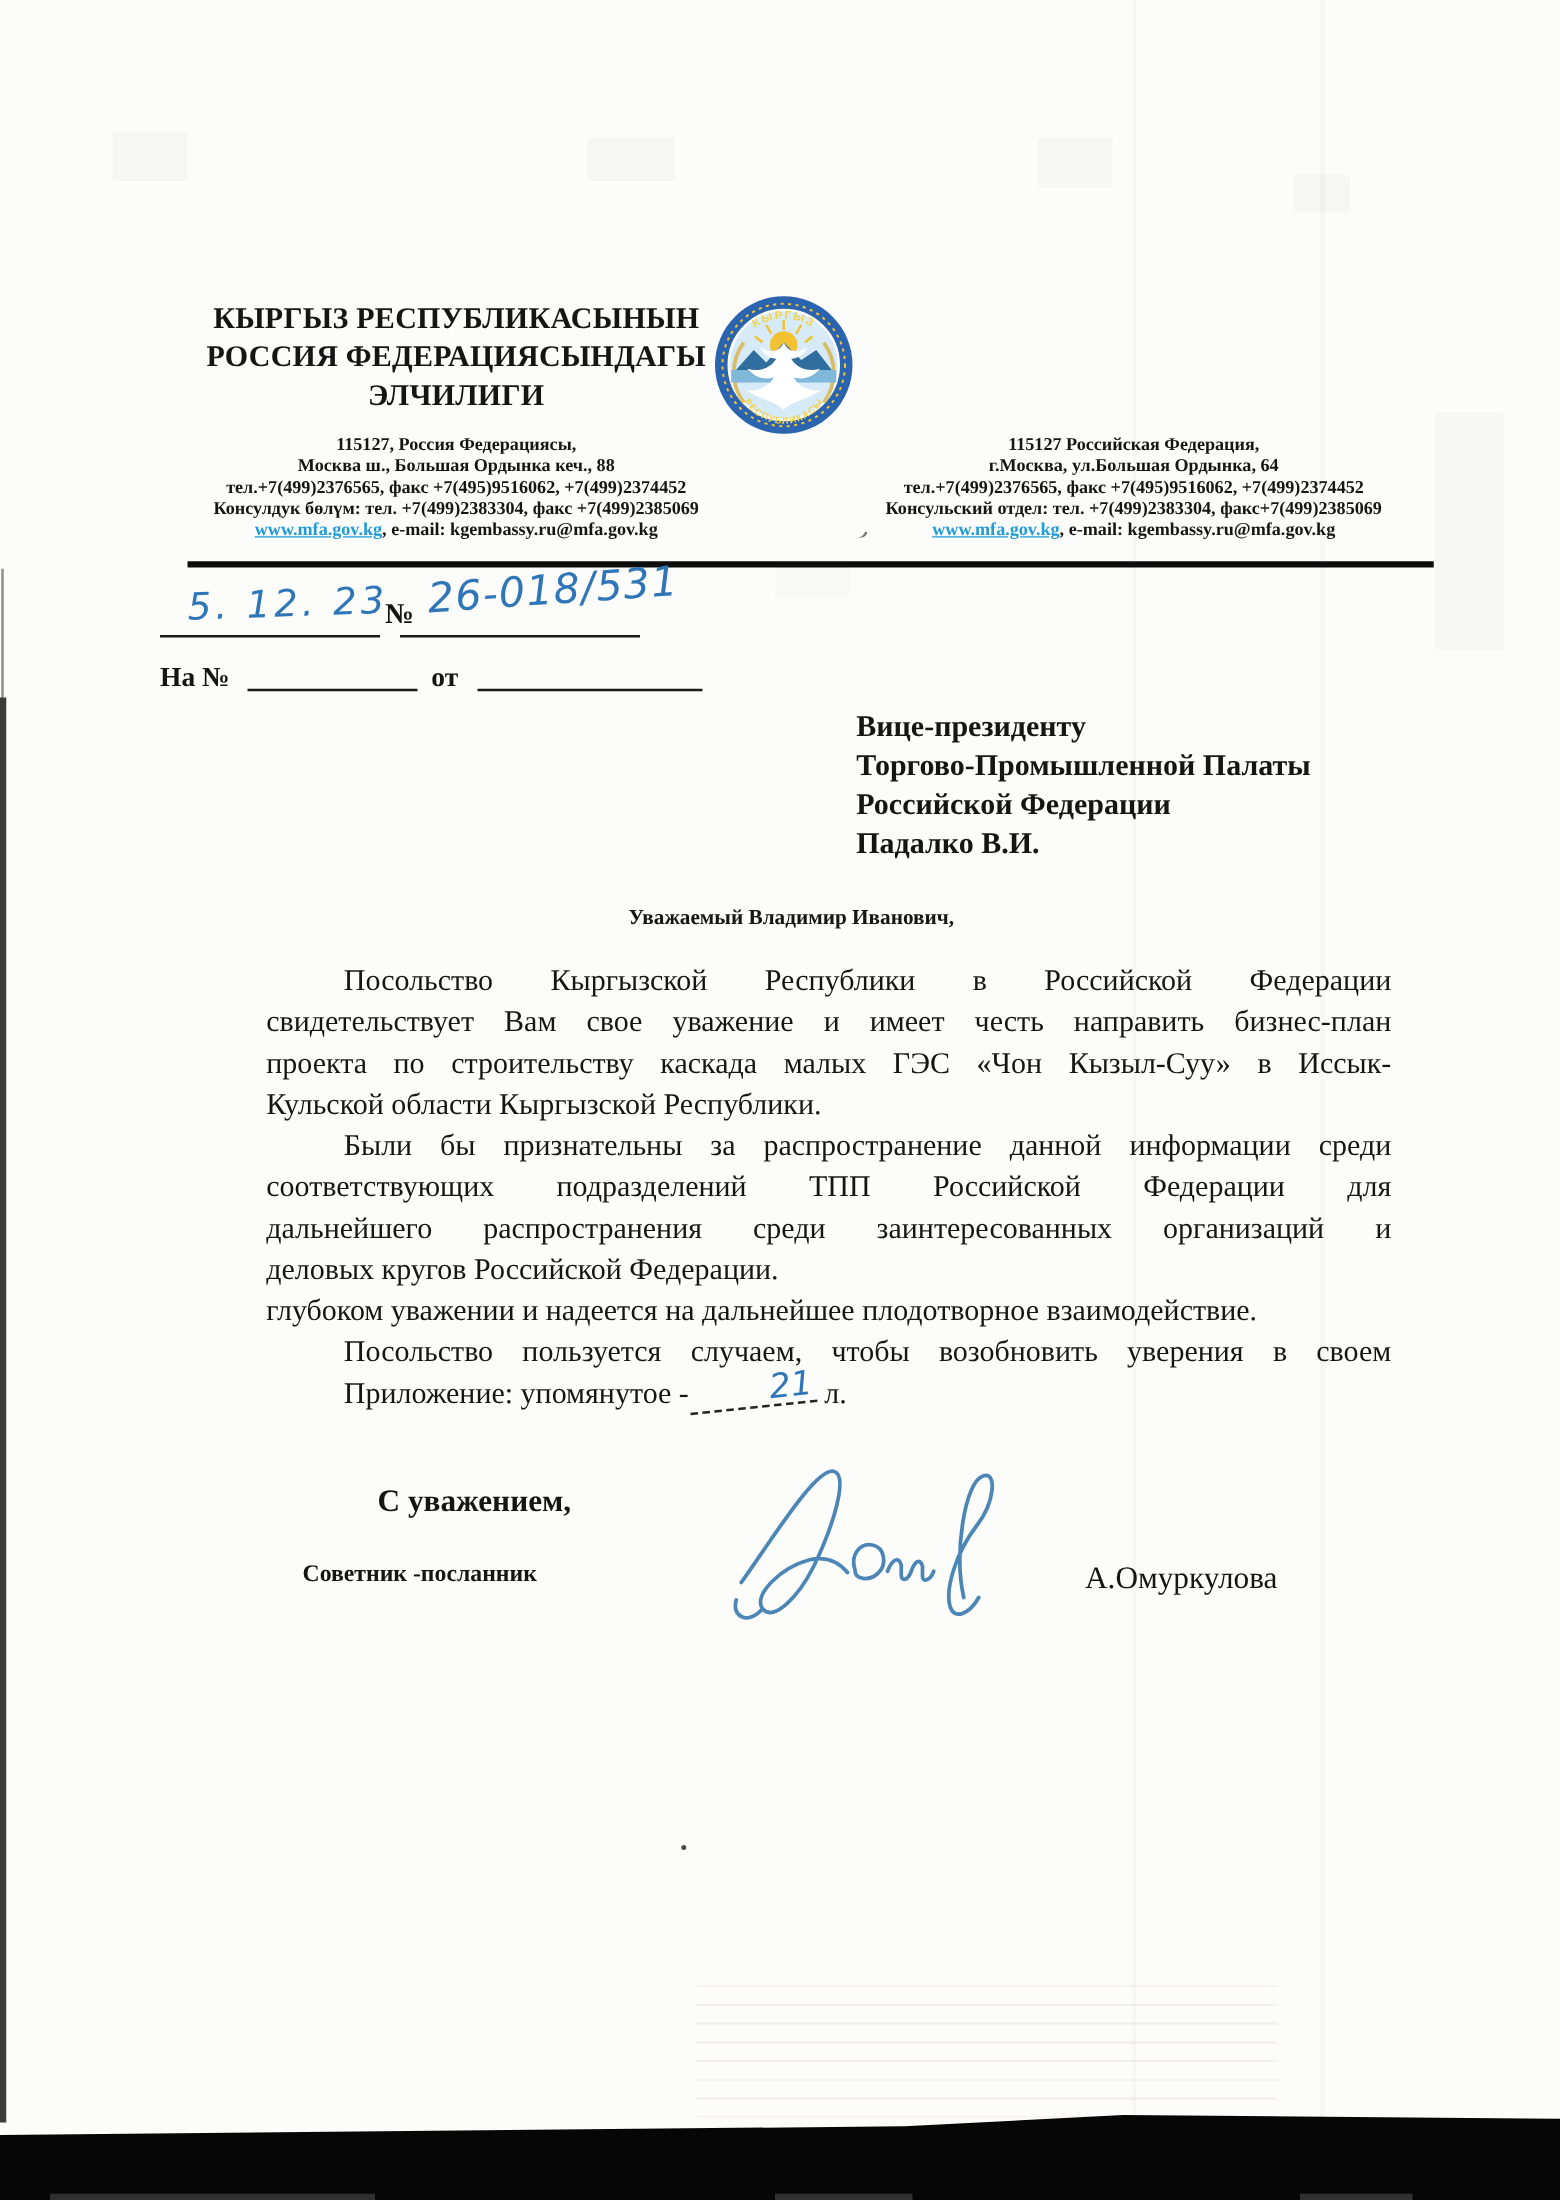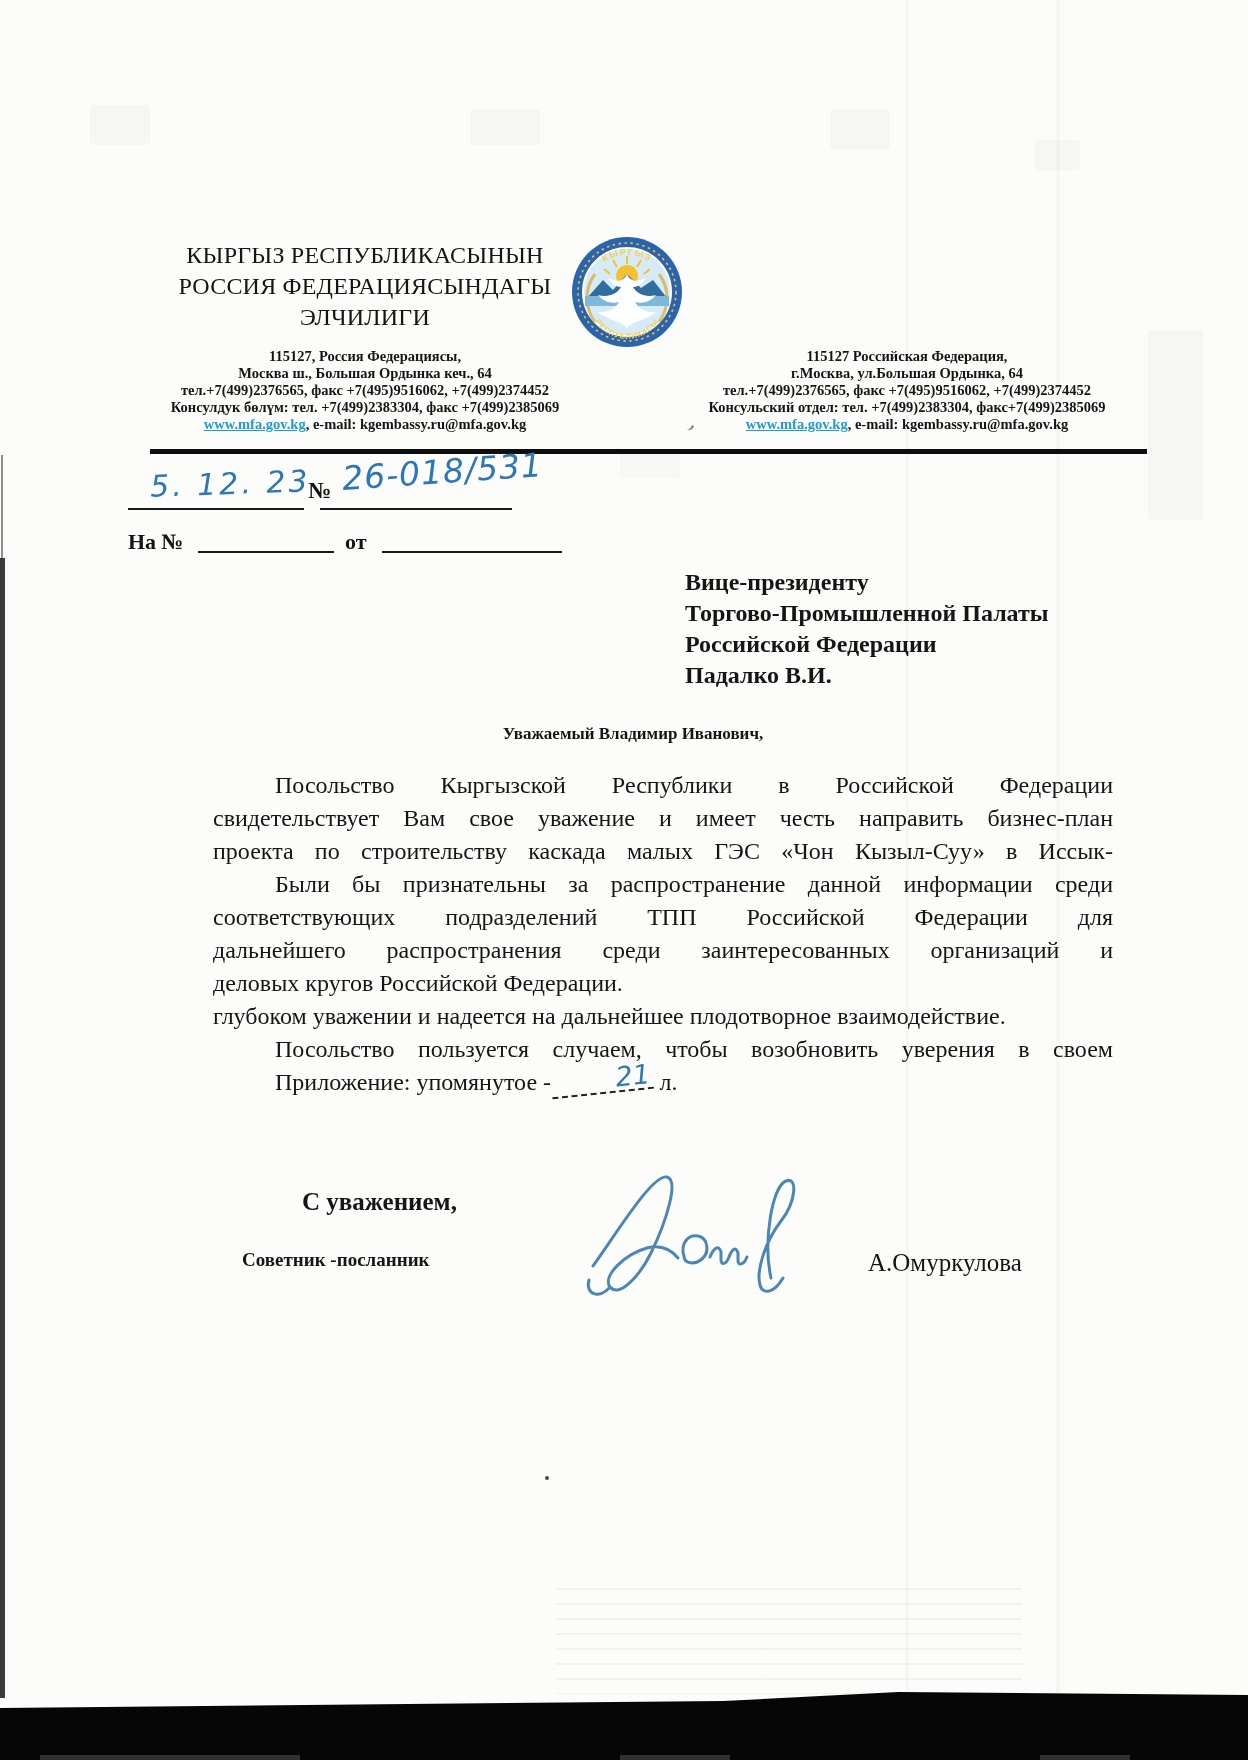--- a/index.html
+++ b/index.html
@@ -6,21 +6,21 @@
   #page{
     position:relative;width:1248px;height:1760px;margin:0 auto;
     background:#fcfcfa;overflow:hidden;
     font-family:"Liberation Serif","DejaVu Serif",serif;color:#151515;
   }
   .abs{position:absolute;}
   .b{font-weight:bold;}
   .c{text-align:center;}
 
   
-  .org{font-size:24px;line-height:31px;font-weight:normal;letter-spacing:.2px;}
+  .org{font-size:24px;line-height:31px;font-weight:bold;letter-spacing:.2px;}
   .addr{font-size:14.5px;line-height:17px;font-weight:bold;}
   .addr .site{color:#1e9cd7;text-decoration:underline;cursor:pointer;}
   #lh-left{left:140px;top:240px;width:450px;}
   #lh-right{left:682px;top:240px;width:450px;}
   #addr-left{left:140px;top:348px;width:450px;}
   #addr-right{left:682px;top:348px;width:450px;}
   #emblem{left:571px;top:236px;width:112px;height:112px;}
   #rule{left:150px;top:449px;width:997px;height:5px;background:#0e0e0e;}
 
   
@@ -122,21 +122,21 @@
       </text>
       <text font-family="Liberation Sans, sans-serif" font-size="7.5" font-weight="bold" fill="#f7d148" letter-spacing="1">
         <textPath href="#arcBot" startOffset="50%" text-anchor="middle">РЕСПУБЛИКАСЫ</textPath>
       </text>
     </svg>
   </div>
 
 
   <div class="abs c addr" id="addr-left">
     <div>115127, Россия Федерациясы,</div>
-    <div>Москва ш., Большая Ордынка кеч., 64</div>
+    <div>Москва ш., Большая Ордынка кеч., 88</div>
     <div>тел.+7(499)2376565, факс +7(495)9516062, +7(499)2374452</div>
     <div>Консулдук бөлүм: тел. +7(499)2383304, факс +7(499)2385069</div>
     <div><span class="site">www.mfa.gov.kg</span><span>, e-mail: kgembassy.ru@mfa.gov.kg</span></div>
   </div>
   <div class="abs c addr" id="addr-right">
     <div>115127 Российская Федерация,</div>
     <div>г.Москва, ул.Большая Ордынка, 64</div>
     <div>тел.+7(499)2376565, факс +7(495)9516062, +7(499)2374452</div>
     <div>Консульский отдел: тел. +7(499)2383304, факс+7(499)2385069</div>
     <div><span class="site">www.mfa.gov.kg</span><span>, e-mail: kgembassy.ru@mfa.gov.kg</span></div>
@@ -160,20 +160,21 @@
     <div>Российской Федерации</div>
     <div>Падалко В.И.</div>
   </div>
 
   <div class="abs" id="salutation">Уважаемый Владимир Иванович,</div>
 
   <div class="abs" id="body-text">
     <div class="bl ind">Посольство Кыргызской Республики в Российской Федерации</div>
     <div class="bl">свидетельствует Вам свое уважение и имеет честь направить бизнес-план</div>
     <div class="bl">проекта по строительству каскада малых ГЭС «Чон Кызыл-Суу» в Иссык-</div>
+    <div class="bl last">Кульской области Кыргызской Республики.</div>
     <div class="bl ind">Были бы признательны за распространение данной информации среди</div>
     <div class="bl">соответствующих подразделений ТПП Российской Федерации для</div>
     <div class="bl">дальнейшего распространения среди заинтересованных организаций и</div>
     <div class="bl last">деловых кругов Российской Федерации.</div>
     <div class="bl last">глубоком уважении и надеется на дальнейшее плодотворное взаимодействие.</div>
     <div class="bl ind">Посольство пользуется случаем, чтобы возобновить уверения в своем</div>
     <div class="bl last ind"><span>Приложение: упомянутое -</span><span id="att-pages">21</span><span> л.</span></div>
   </div>
 
   <div class="abs" id="closing">С уважением,</div>

